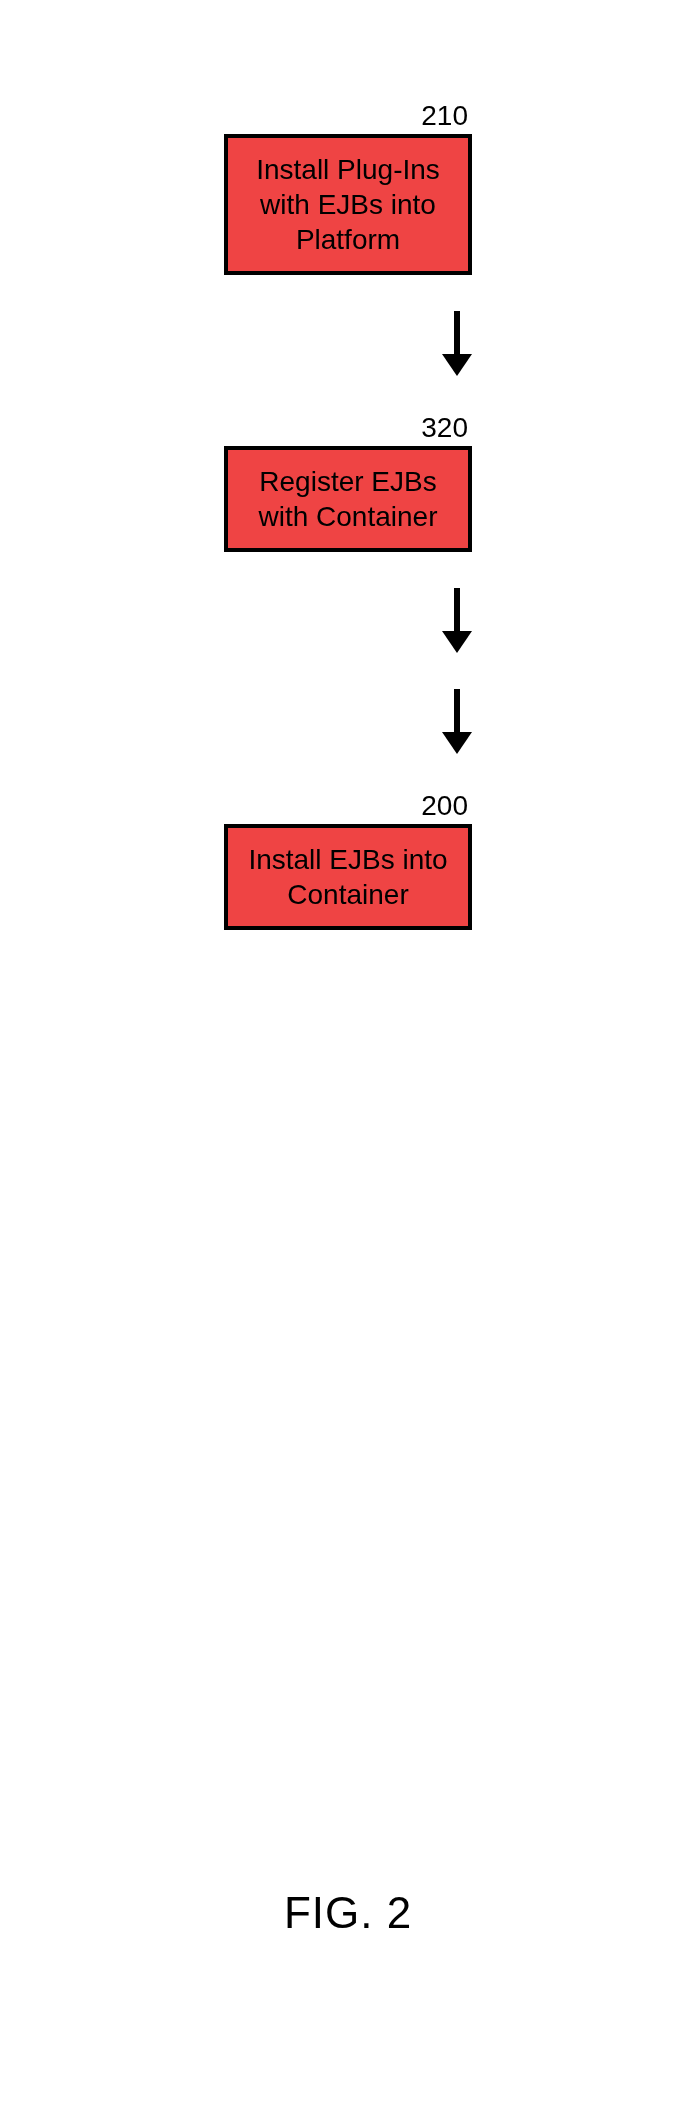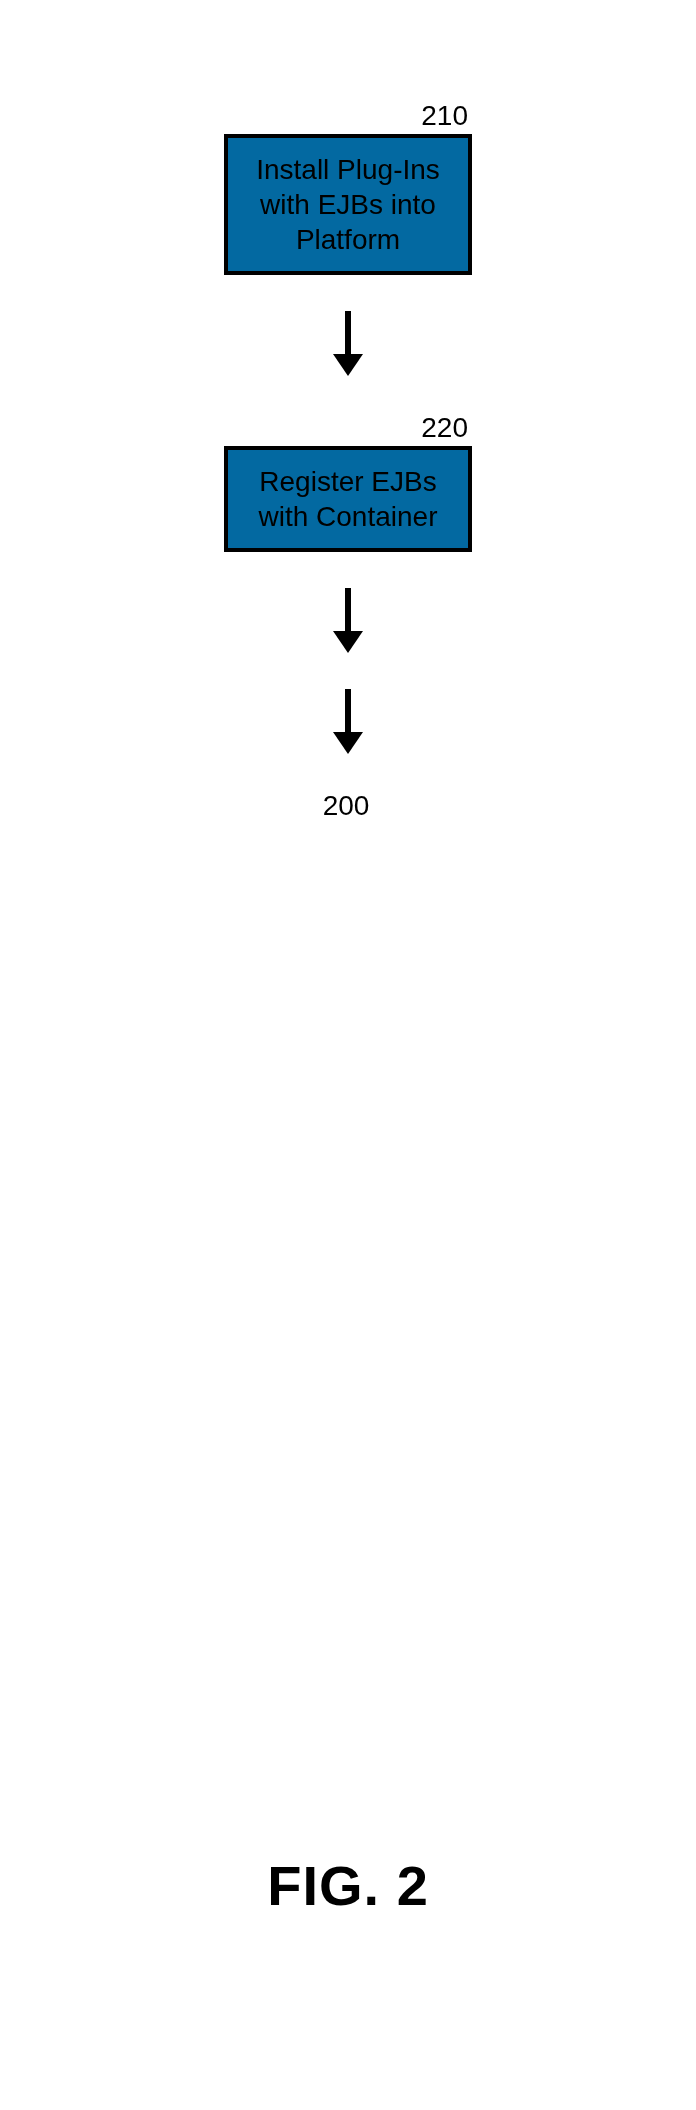--- a/index.html
+++ b/index.html
@@ -14,21 +14,21 @@
     position: relative;
     background: #fff;
   }
   .flow {
     position: absolute;
     top: 100px;
     left: 50%;
     transform: translateX(-50%);
     display: flex;
     flex-direction: column;
-    align-items: center;
+    align-items: flex-end;
     gap: 36px;
   }
   .node-group {
     display: flex;
     flex-direction: column;
     align-items: flex-end;
   }
   .node-label {
     font-size: 28px;
     font-weight: 500;
@@ -37,21 +37,21 @@
     padding-right: 4px;
   }
   .node-box {
     border: 4px solid #000;
     width: 248px;
     padding: 14px 10px;
     text-align: center;
     font-size: 28px;
     line-height: 1.25;
     color: #000;
-    background: #0369a1;
+    background: #ef4444;
     box-sizing: border-box;
   }
   .arrow {
     display: flex;
     flex-direction: column;
     align-items: center;
     margin: 0;
   }
   .arrow-shaft {
     width: 6px;
@@ -61,26 +61,26 @@
   .arrow-head {
     width: 0;
     height: 0;
     border-left: 15px solid transparent;
     border-right: 15px solid transparent;
     border-top: 22px solid #000;
     margin-top: -1px;
   }
   .figure-caption {
     position: absolute;
-    bottom: 192px;
+    bottom: 172px;
     left: 0;
     width: 100%;
     text-align: center;
-    font-size: 56px;
-    font-weight: 700;
+    font-size: 44px;
+    font-weight: 400;
     color: #000;
     letter-spacing: 1px;
   }
 </style>
 </head>
 <body>
 
 <div class="page">
 
   <div class="flow">
@@ -89,36 +89,37 @@
       <div class="node-label">210</div>
       <div class="node-box">Install Plug-Ins with EJBs into Platform</div>
     </div>
 
     <div class="arrow">
       <div class="arrow-shaft"></div>
       <div class="arrow-head"></div>
     </div>
 
     <div class="node-group">
-      <div class="node-label">220</div>
+      <div class="node-label">320</div>
       <div class="node-box">Register EJBs with Container</div>
     </div>
 
     <div class="arrow">
       <div class="arrow-shaft"></div>
       <div class="arrow-head"></div>
     </div>
 
 
     <div class="arrow">
       <div class="arrow-shaft"></div>
       <div class="arrow-head"></div>
     </div>
 
     <div class="node-group">
       <div class="node-label">200</div>
+      <div class="node-box">Install EJBs into Container</div>
     </div>
 
   </div>
 
   <div class="figure-caption">FIG. 2</div>
 
 </div>
 
 </body></html>

